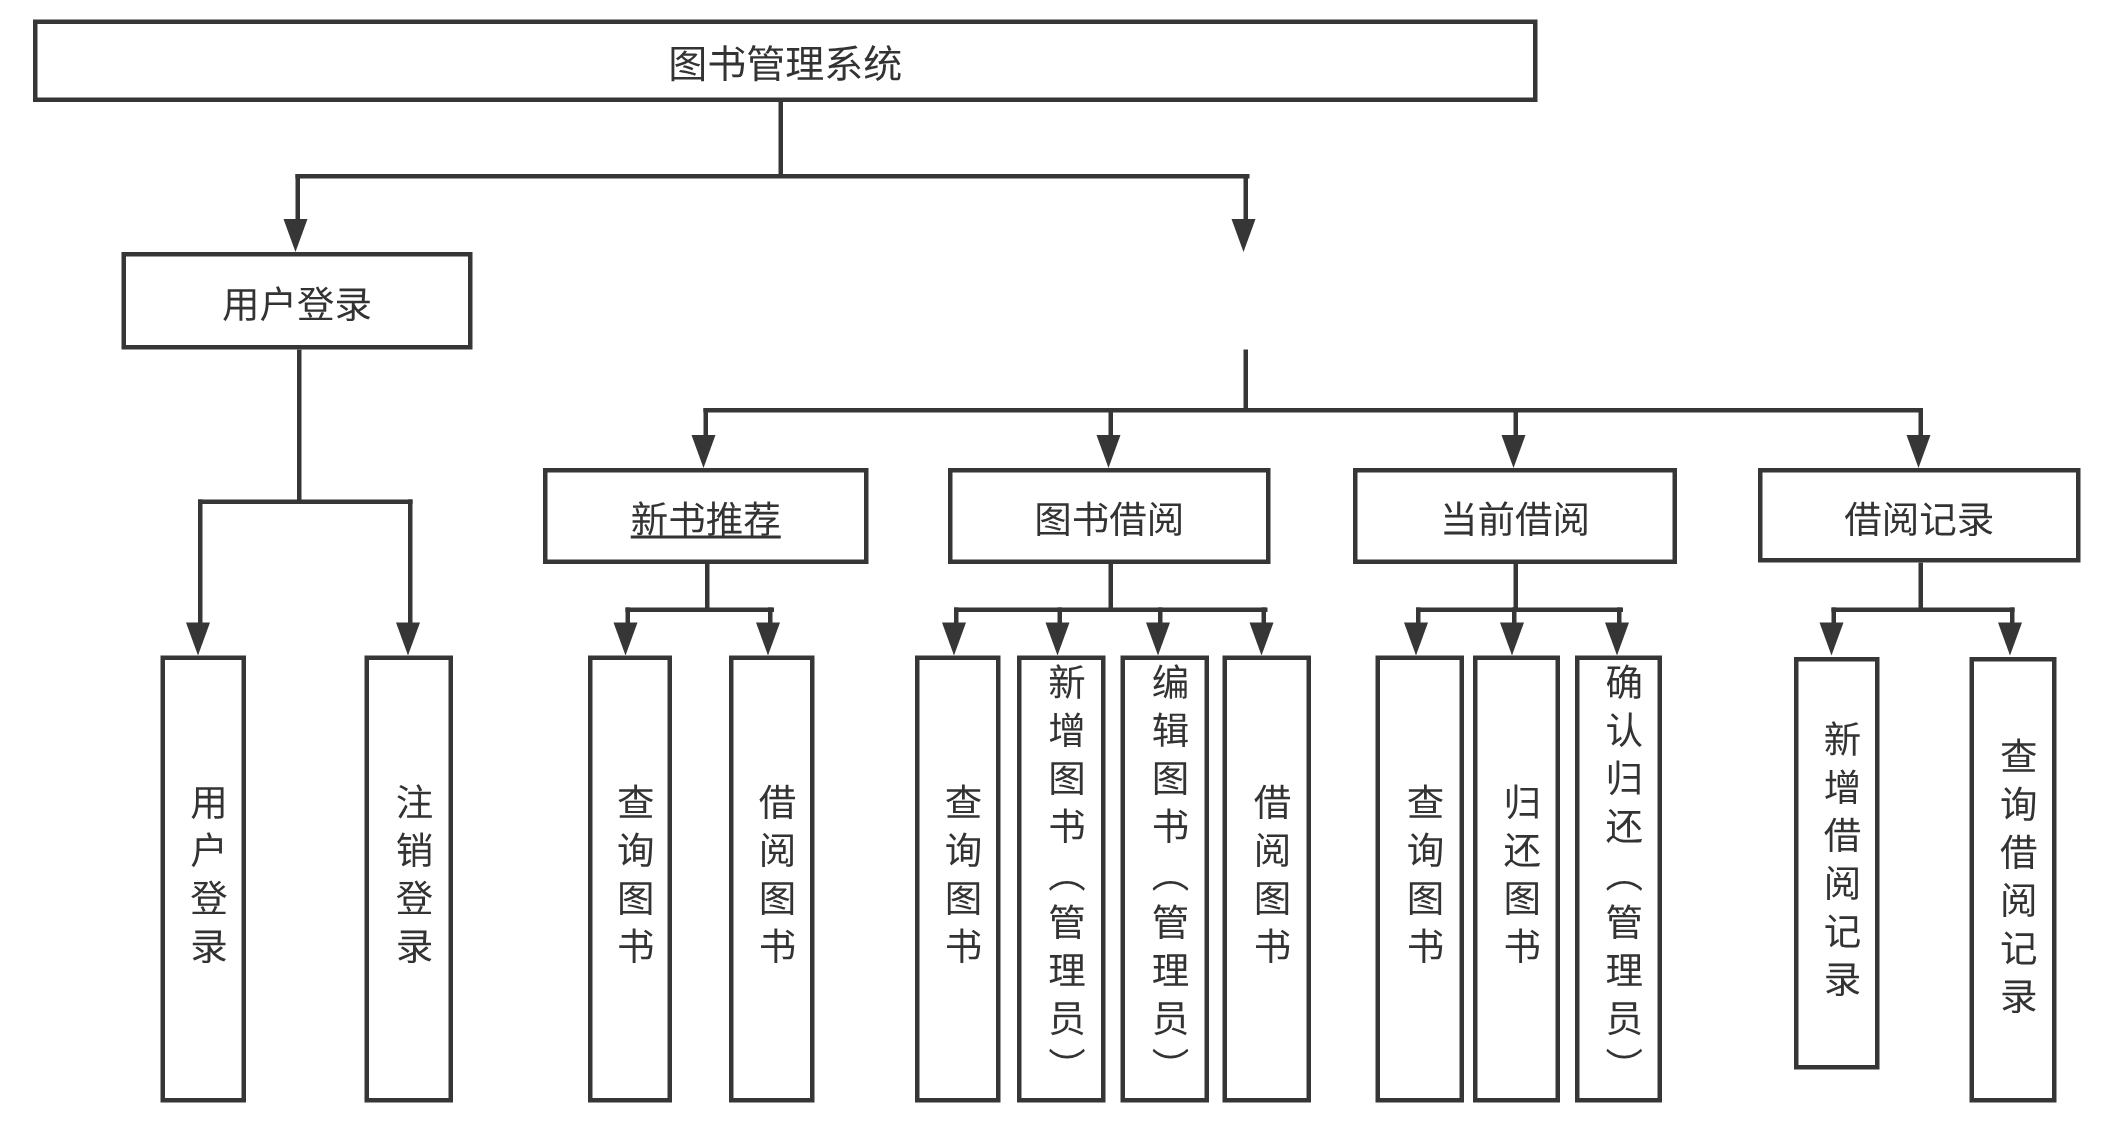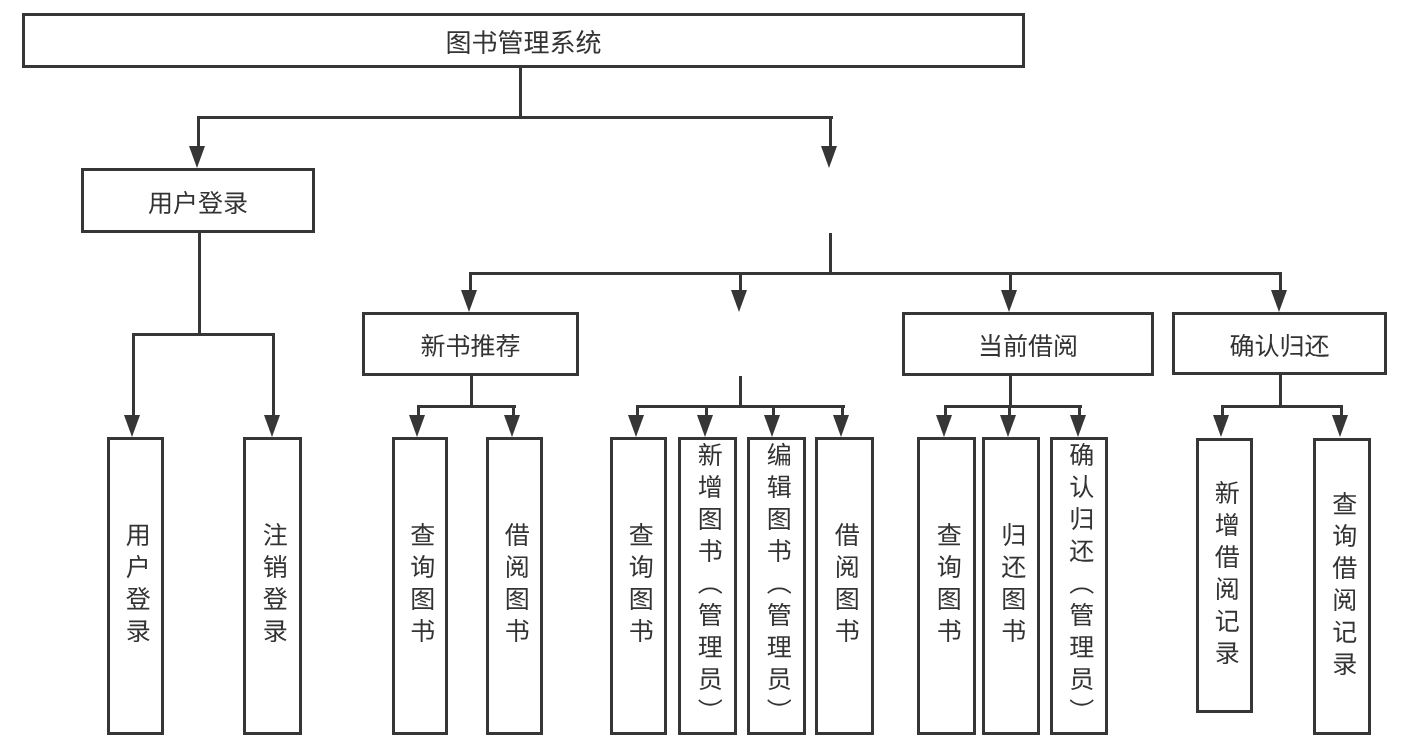--- a/index.html
+++ b/index.html
@@ -79,28 +79,31 @@
   <div class="hline" style="left:469px;top:272px;width:813px;height:3px;"></div>
   <div class="vline" style="left:469px;top:272px;width:3px;height:20px;"></div>
   <div class="arrow" style="left:461px;top:290px;"></div>
   <div class="vline" style="left:739px;top:272px;width:3px;height:20px;"></div>
   <div class="arrow" style="left:731px;top:290px;"></div>
   <div class="vline" style="left:1009px;top:272px;width:3px;height:20px;"></div>
   <div class="arrow" style="left:1001px;top:290px;"></div>
   <div class="vline" style="left:1279px;top:272px;width:3px;height:20px;"></div>
   <div class="arrow" style="left:1271px;top:290px;"></div>
 
-  <div class="box" style="left:362px;top:312px;width:217px;height:64px;">
+  <div class="box" style="left:362px;top:312px;width:217px;height:64px;text-decoration:underline;">
     <span>新书推荐</span>
   </div>
-  <div class="box" style="left:902px;top:312px;width:252px;height:64px;">
+  <div class="box" style="left:632px;top:312px;width:215px;height:64px;">
+    <span>图书借阅</span>
+  </div>
+  <div class="box" style="left:902px;top:312px;width:216px;height:64px;">
     <span>当前借阅</span>
   </div>
   <div class="box" style="left:1172px;top:312px;width:215px;height:63px;">
-    <span>确认归还</span>
+    <span>借阅记录</span>
   </div>
 
   <div class="vline" style="left:470px;top:376px;width:3px;height:32px;"></div>
   <div class="hline" style="left:417px;top:405px;width:99px;height:3px;"></div>
   <div class="vline" style="left:417px;top:405px;width:3px;height:12px;"></div>
   <div class="arrow" style="left:409px;top:415px;"></div>
   <div class="vline" style="left:512px;top:405px;width:3px;height:12px;"></div>
   <div class="arrow" style="left:504px;top:415px;"></div>
 
   <div class="vline" style="left:739px;top:376px;width:3px;height:32px;"></div>

